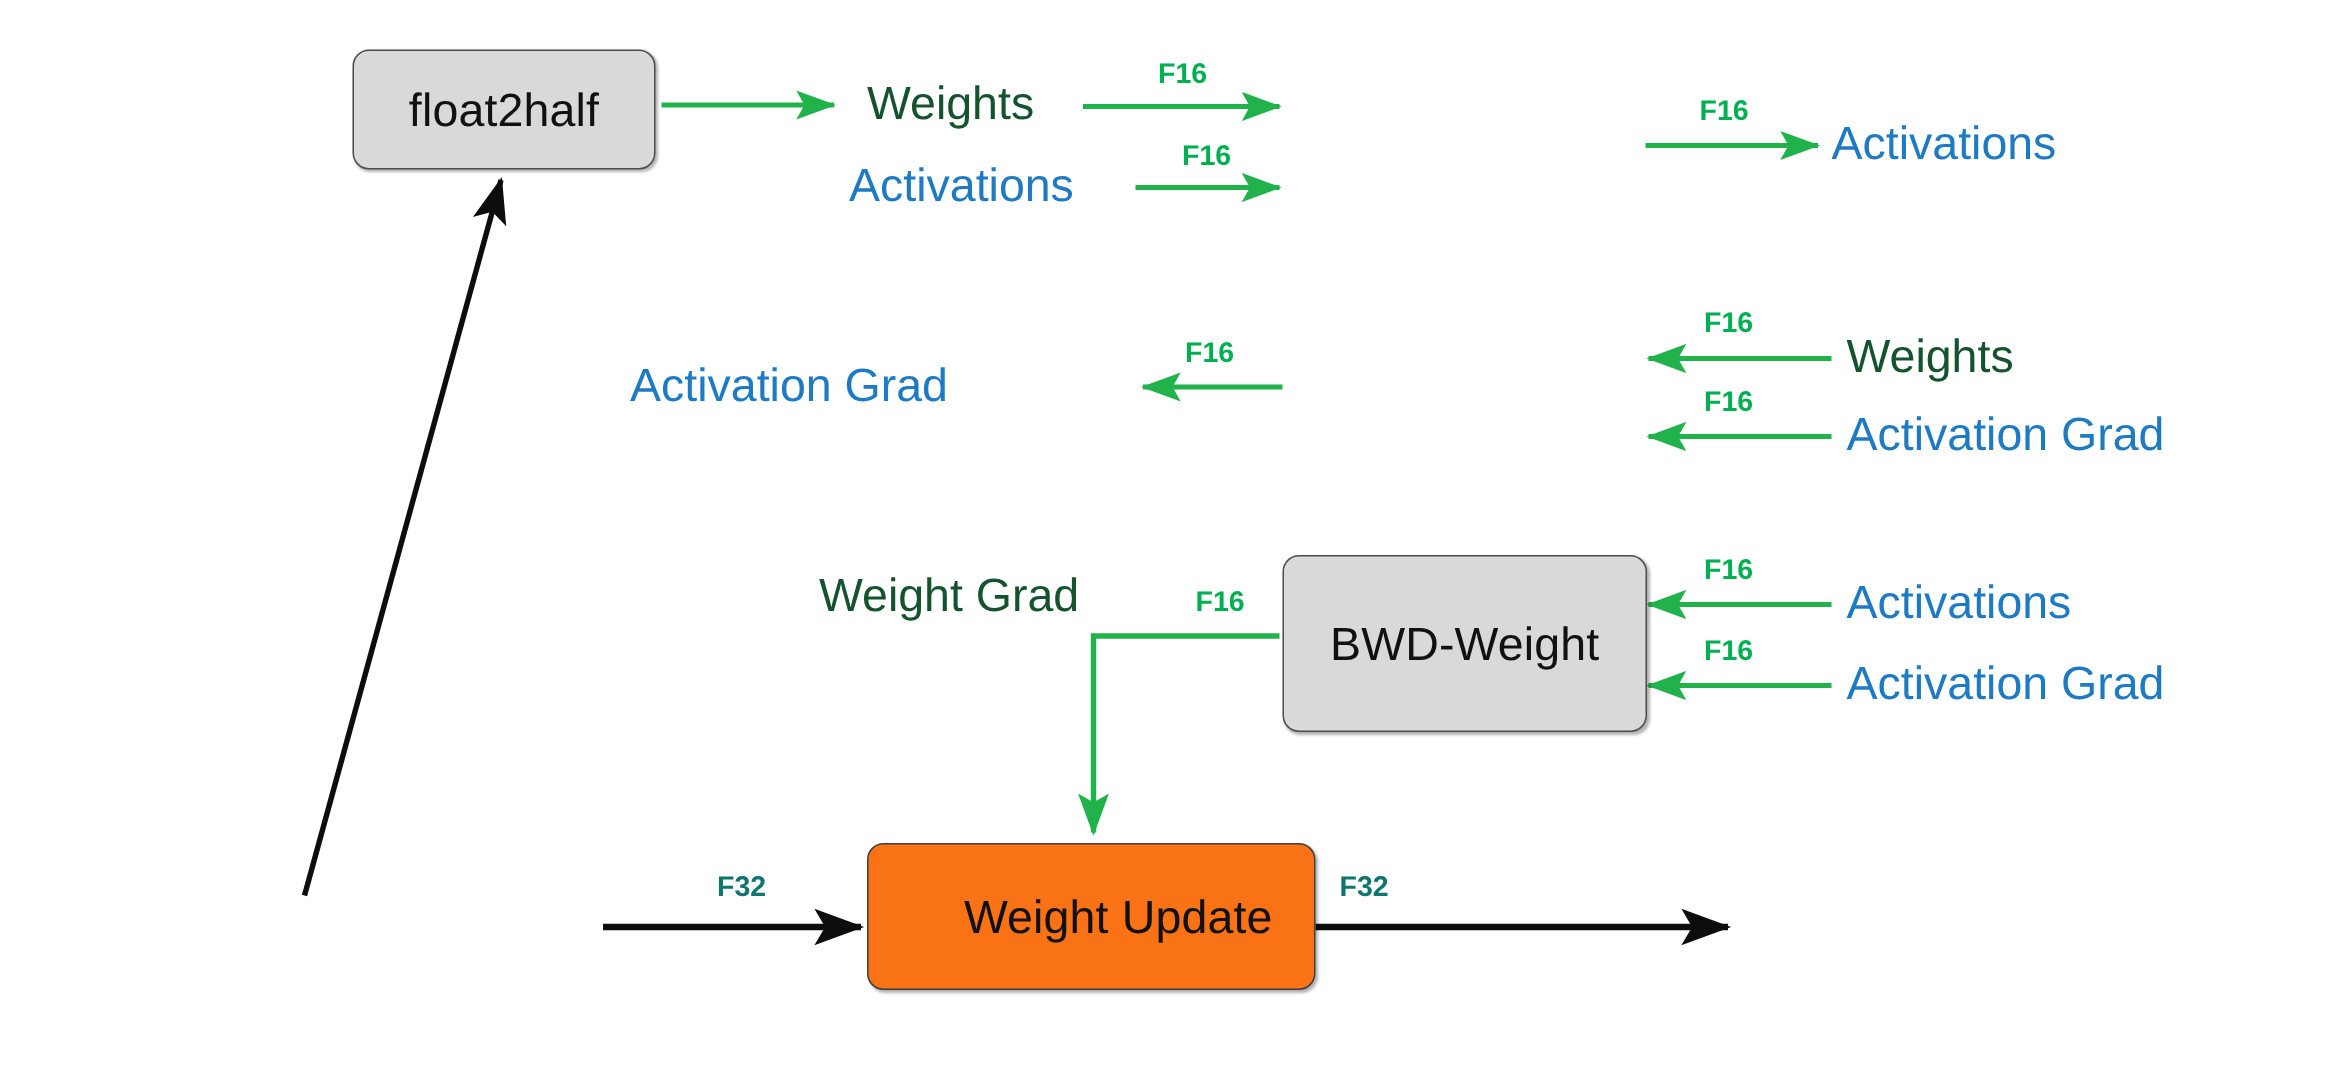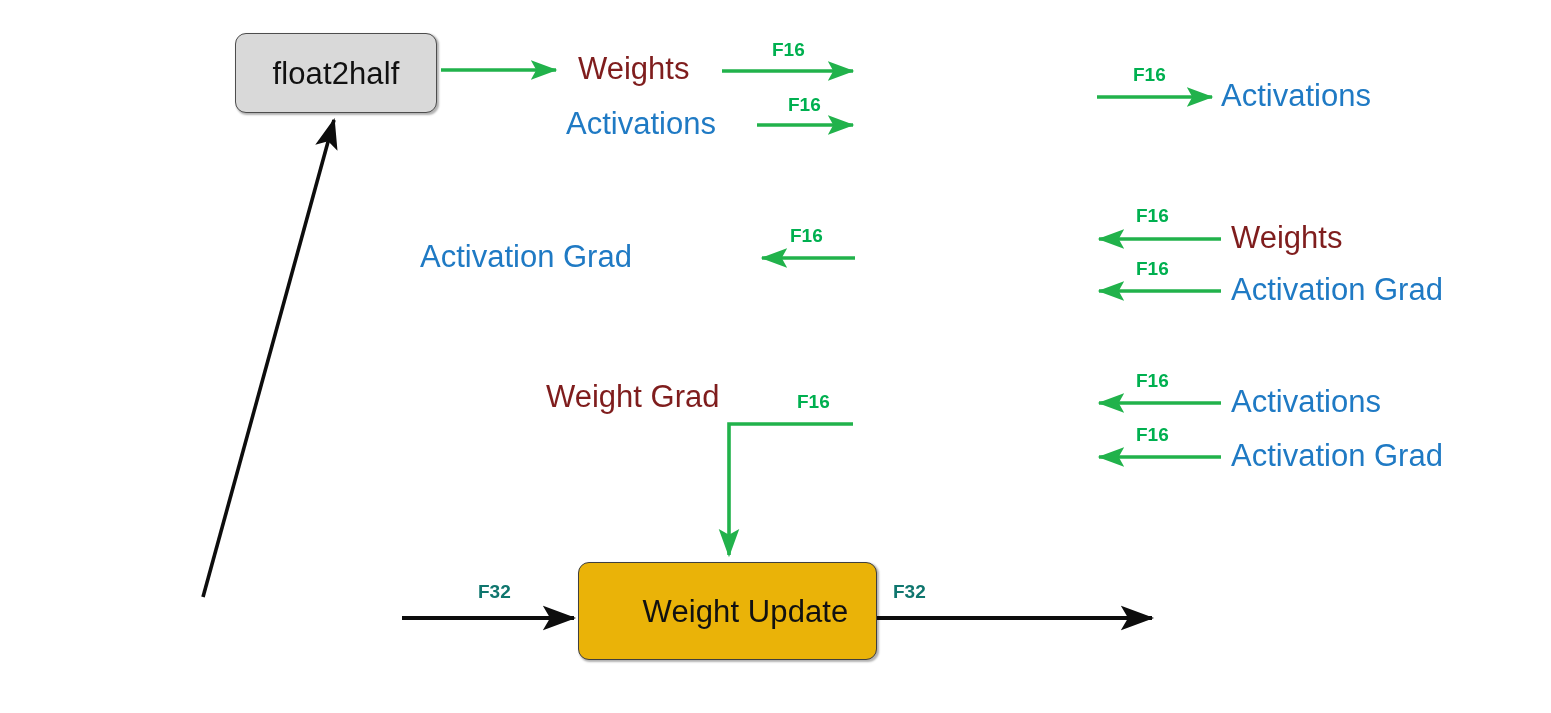--- a/index.html
+++ b/index.html
@@ -6,25 +6,25 @@
   html,body{margin:0;padding:0;background:#ffffff;}
   body{width:1551px;height:713px;overflow:hidden;
        font-family:"Liberation Sans","DejaVu Sans",sans-serif;}
   #stage{position:relative;width:1551px;height:514px;background:#fff;}
   svg.layer{position:absolute;left:0;top:0;width:1551px;height:713px;pointer-events:none;}
 
   .node{position:absolute;box-sizing:border-box;display:flex;align-items:center;
         justify-content:center;border:1.6px solid #4d4d4d;border-radius:11px;
         box-shadow:1.5px 1.5px 2px rgba(0,0,0,0.30);}
   .node-gray{background:#d9d9d9;}
-  .node-green{background:#eab308;border-color:#3f3f3f;padding-left:36px;}
+  .node-green{background:#f97316;border-color:#3f3f3f;padding-left:36px;}
   .node span{font-size:31px;color:#111;line-height:1;letter-spacing:0.1px;}
 
   .lbl{position:absolute;white-space:nowrap;font-size:31px;line-height:1;}
-  .lbl-black{color:#7f1d1d;}
+  .lbl-black{color:#14532d;}
   .lbl-blue{color:#1f7ac4;}
 
   .tag{position:absolute;white-space:nowrap;font-size:19px;font-weight:bold;line-height:1;}
   .tag-f16{color:#00b050;}
   .tag-f32{color:#0f766e;}
 </style>
 </head>
 <body>
 
 <div id="stage">
@@ -71,20 +71,23 @@
 
     <line x1="877" y1="618" x2="1152" y2="618" stroke="#0d0d0d" stroke-width="4.2" marker-end="url(#bhead)"></line>
   </svg>
 
   <div class="node node-gray" style="left:235px;top:33px;width:202px;height:80px;">
     <span>float2half</span>
   </div>
 
 
 
+  <div class="node node-gray" style="left:855px;top:370px;width:243px;height:118px;">
+    <span>BWD-Weight</span>
+  </div>
 
   <div class="node node-green" style="left:578px;top:562px;width:299px;height:98px;">
     <span>Weight Update</span>
   </div>
 
   <div class="lbl lbl-black" style="left:578px;top:53px;">Weights</div>
 
   <div class="lbl lbl-blue" style="left:566px;top:108px;">Activations</div>
 
   <div class="lbl lbl-blue" style="left:1221px;top:80px;">Activations</div>

